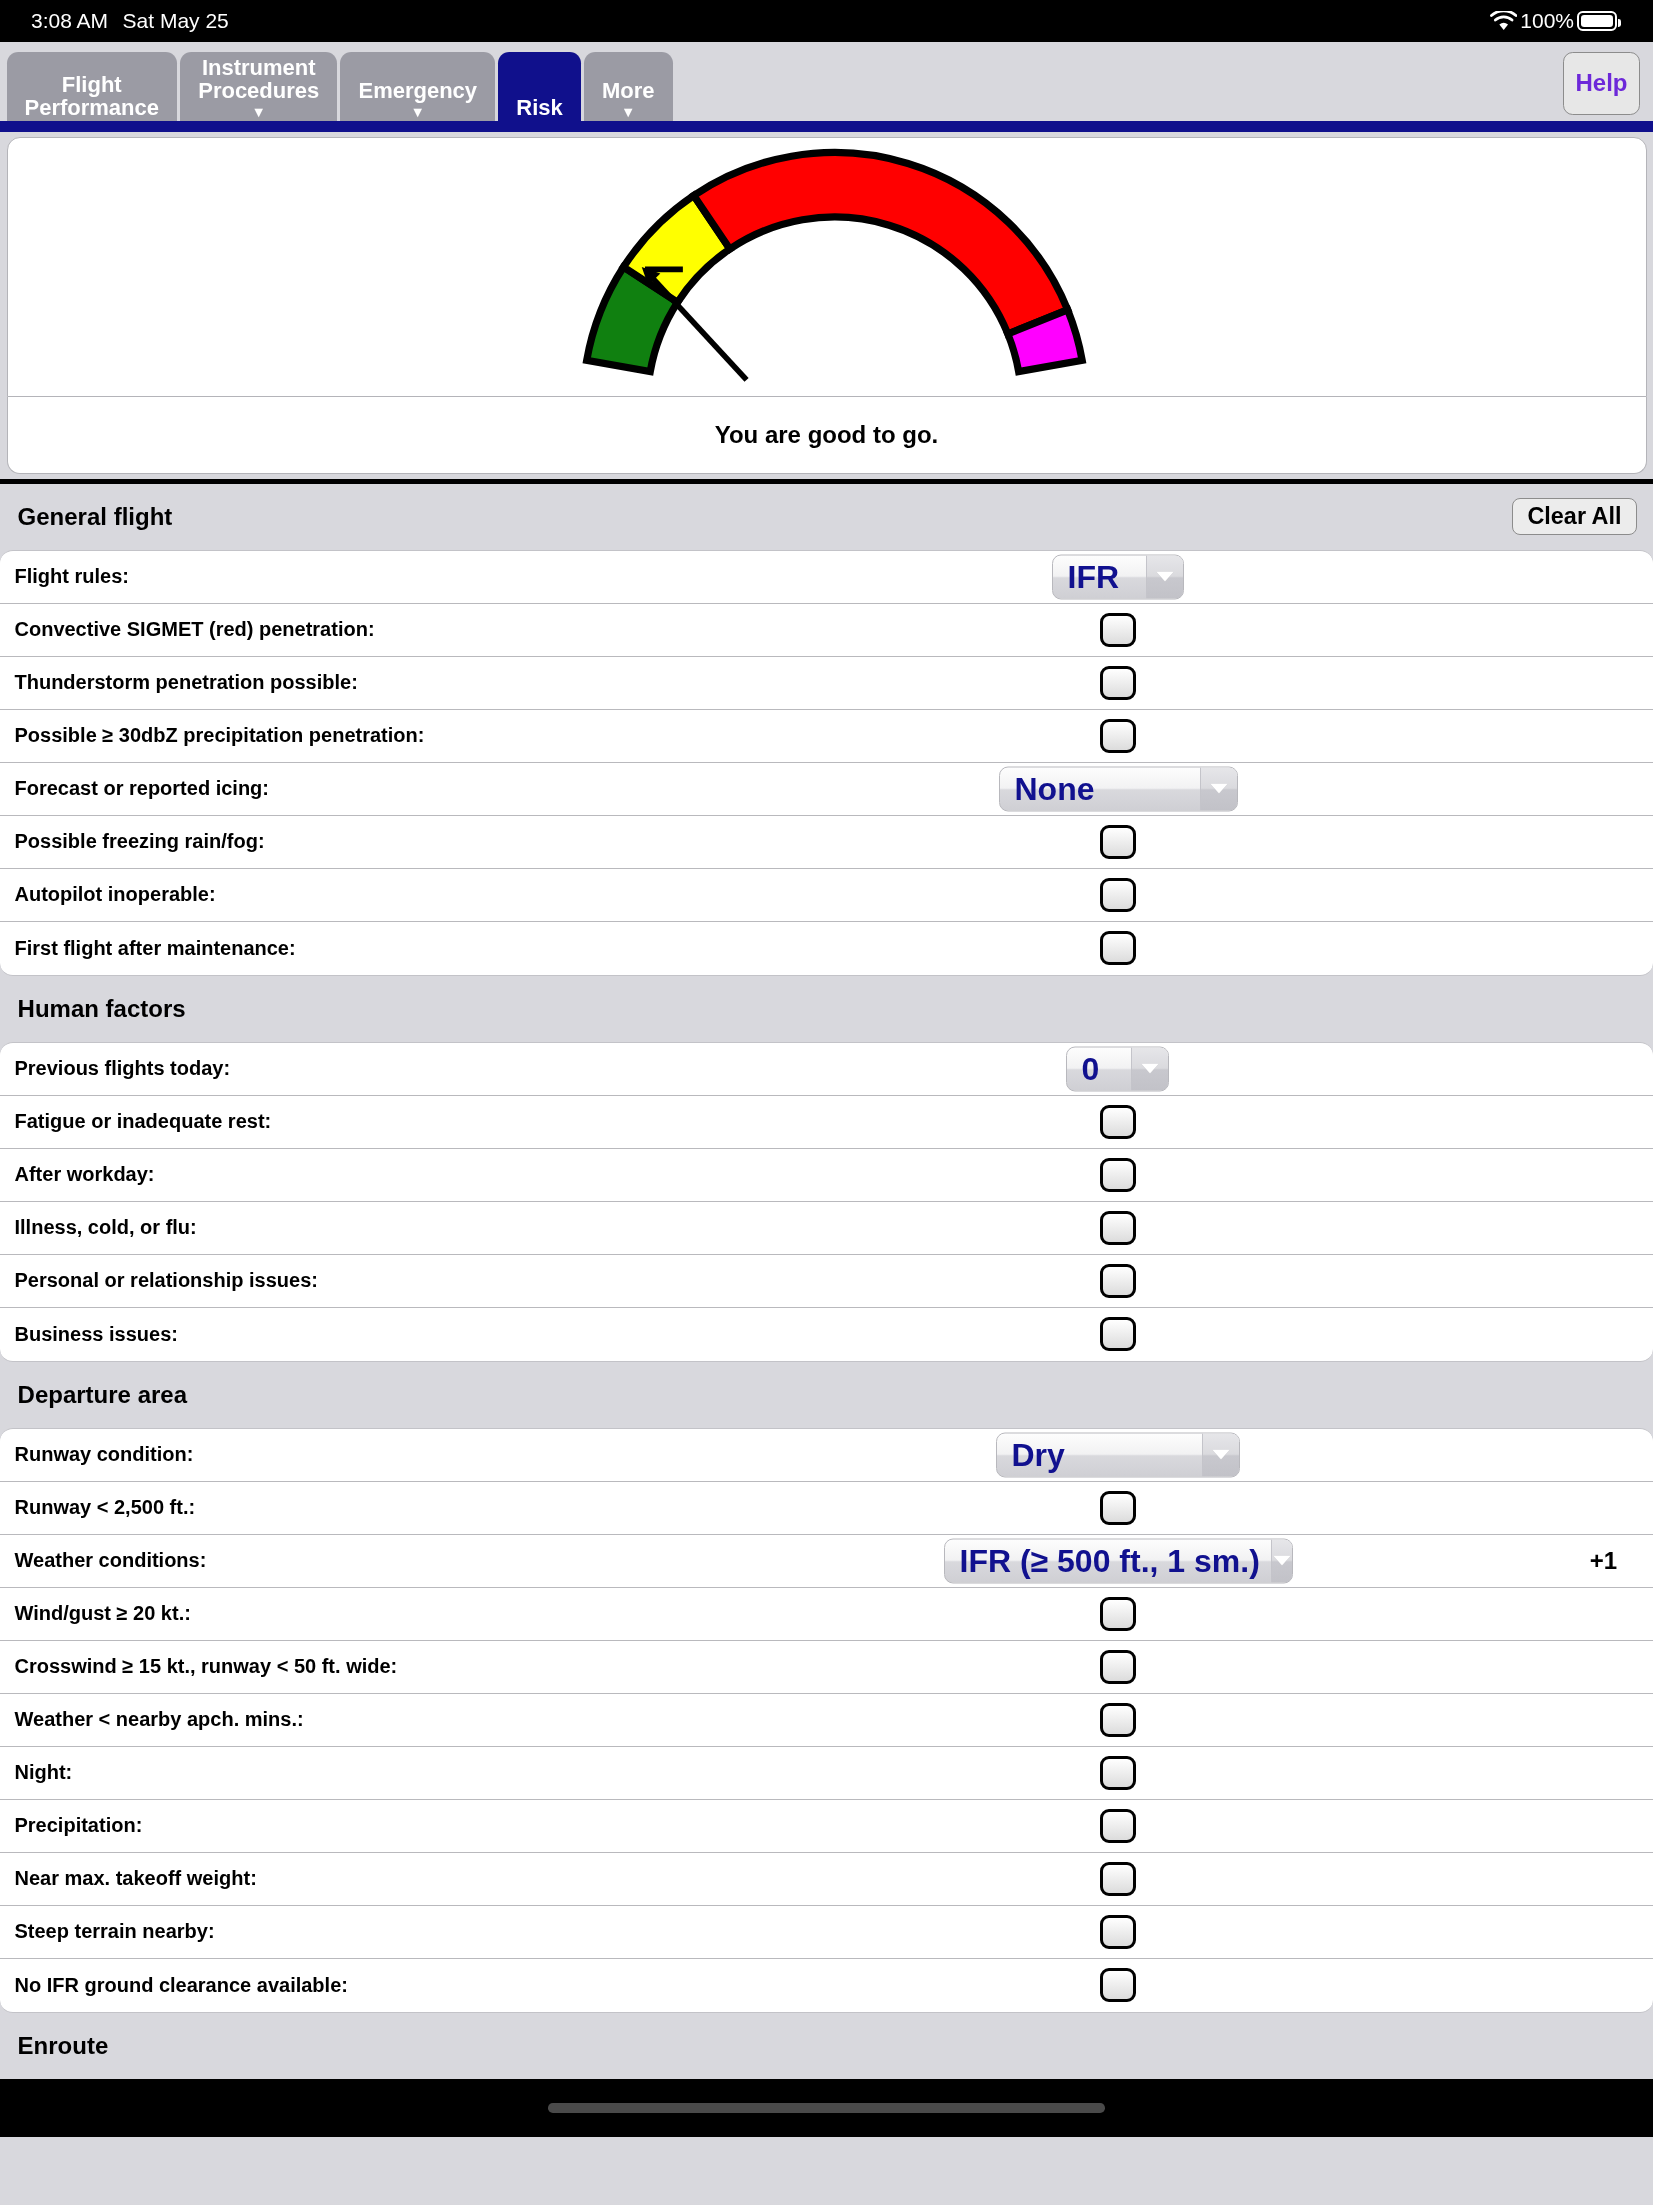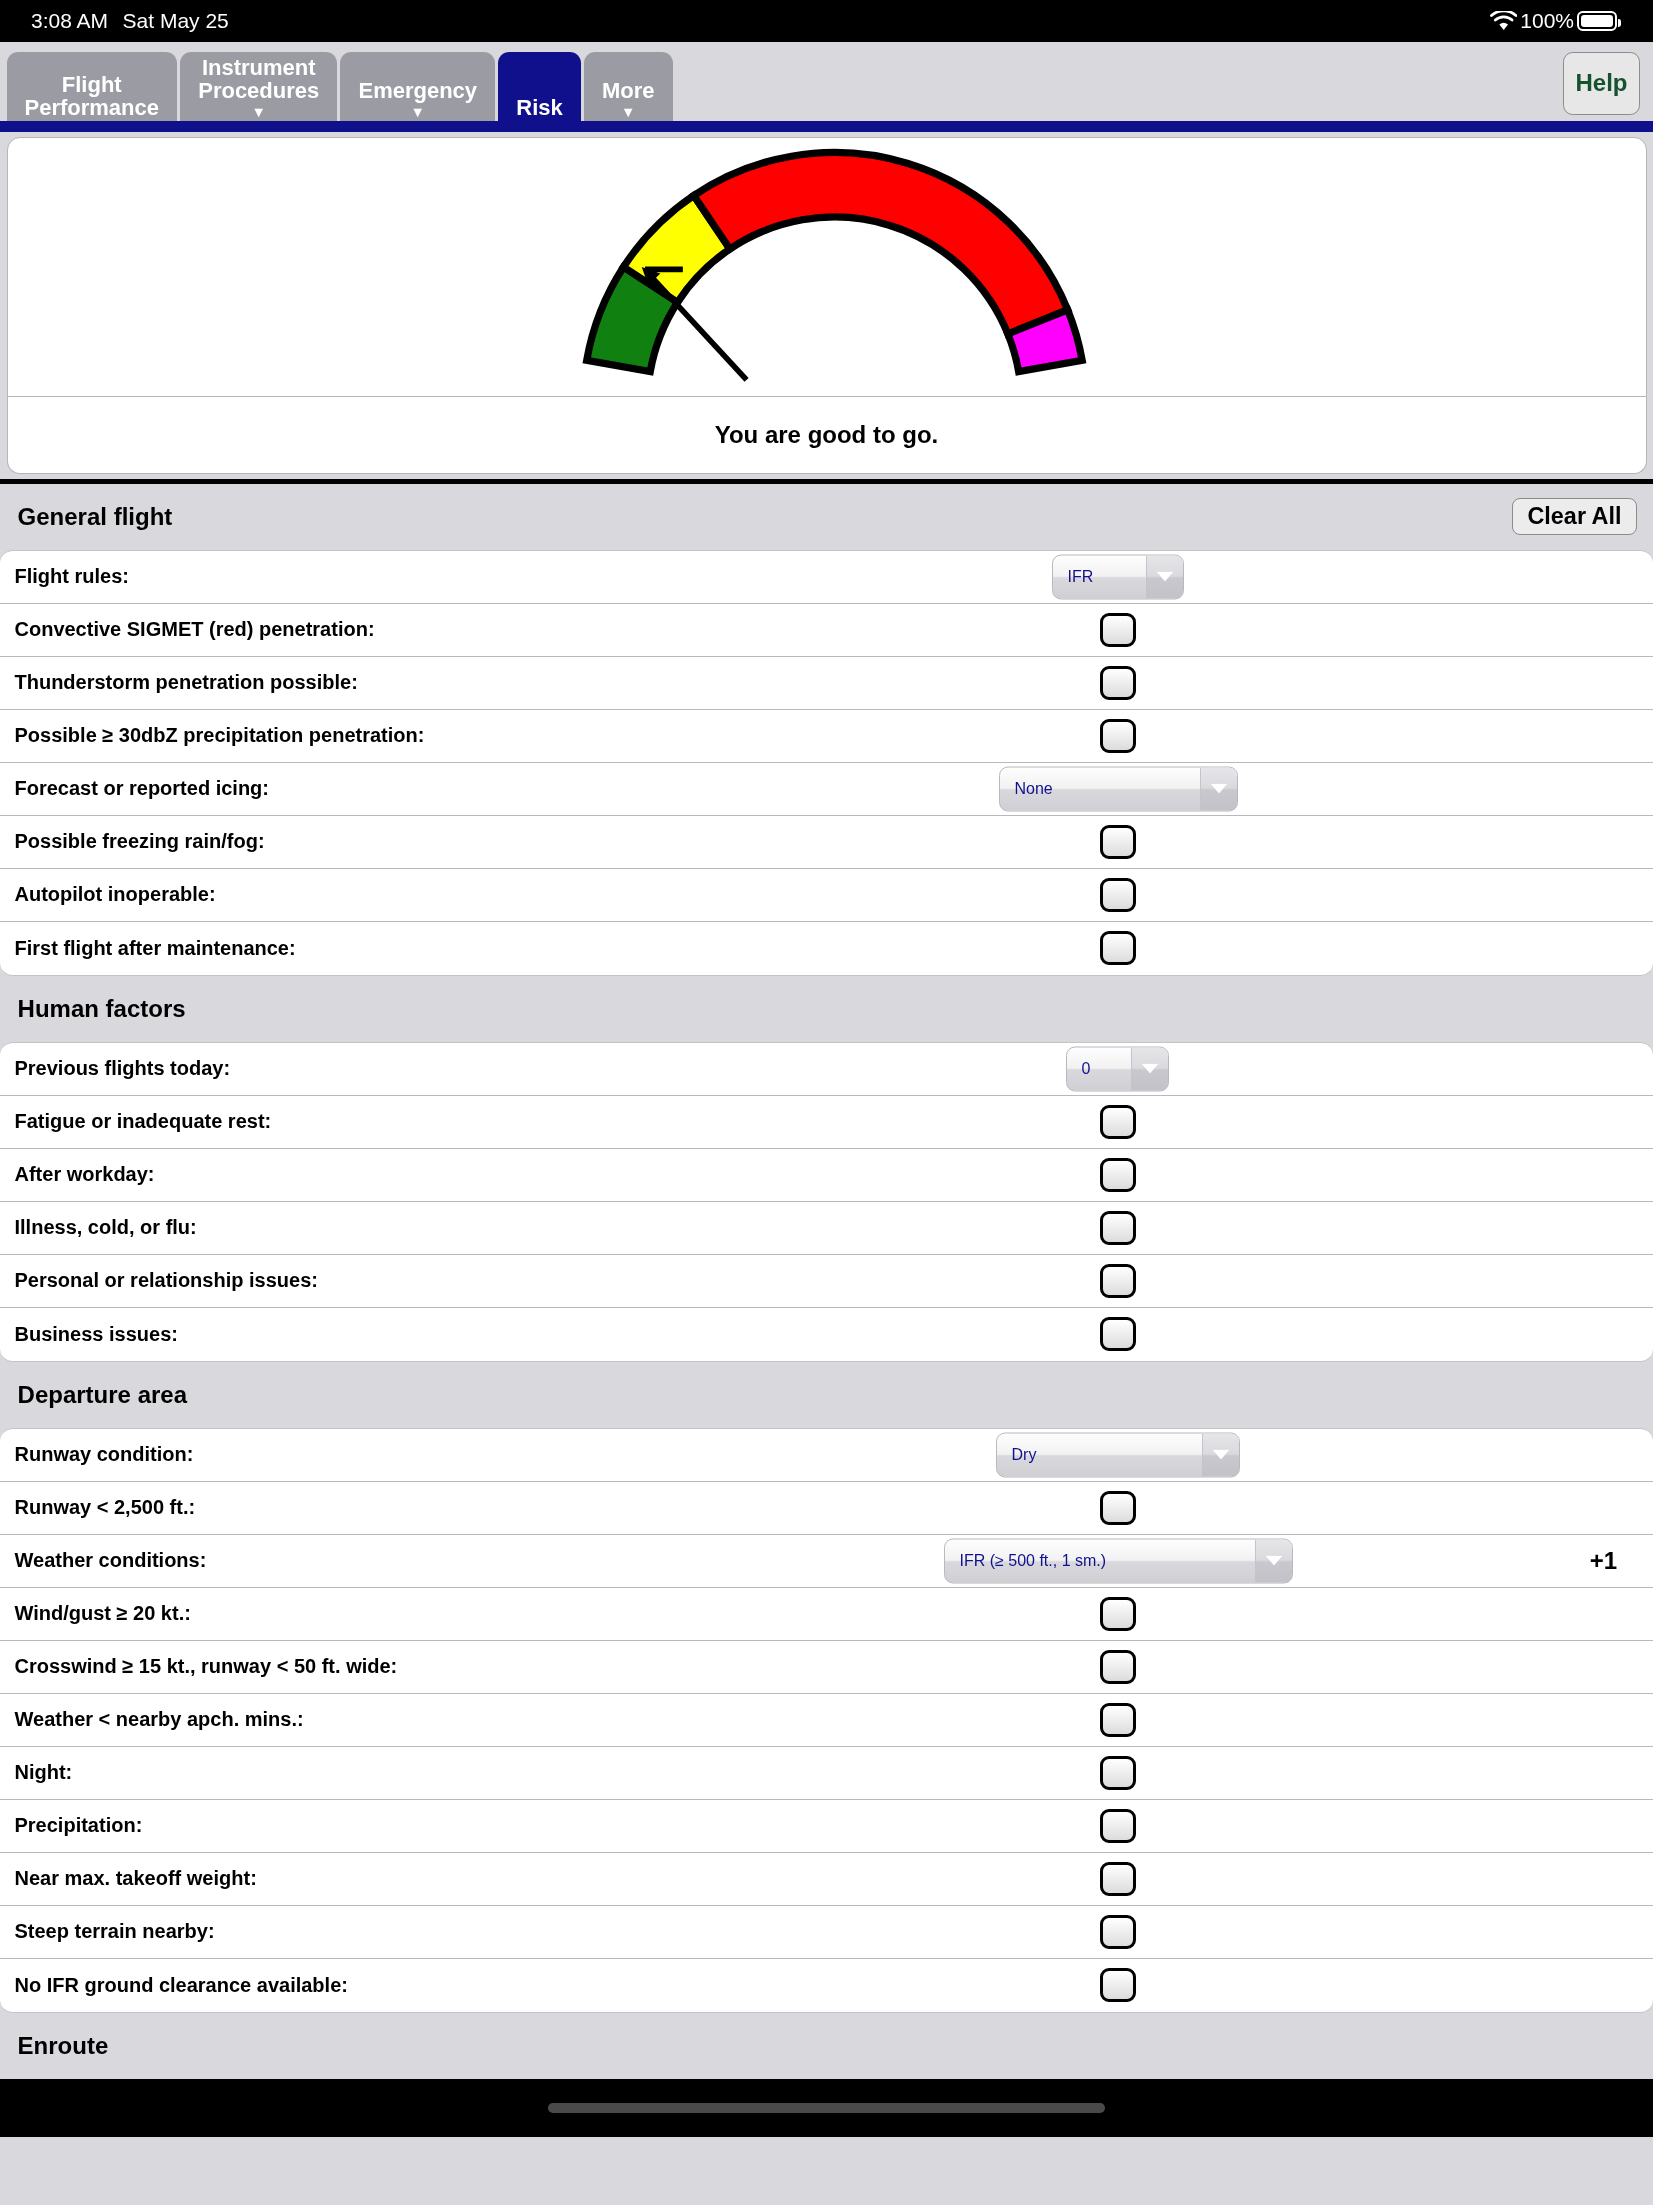--- a/index.html
+++ b/index.html
@@ -51,21 +51,21 @@
   .tab.selected { background: #10108c; }
   .tab .caret {
     font-size: 14.5px; line-height: 1; margin-top: 2.4px; color: #fff;
   }
   .tab .tab-label { display:block; }
   .help-btn {
     position: absolute; right: 13px; top: 9.7px;
     width: 77px; height: 63px;
     background: #e7e7e7; border: 1.6px solid #8c8c8c; border-radius: 9.7px;
     display: flex; align-items: center; justify-content: center;
-    font-size: 24px; font-weight: bold; color: #14532d;
+    font-size: 24px; font-weight: bold; color: #6d28d9;
   }
   .blue-rule { height: 11.3px; background: #10108c; }
 
   
   .gauge-panel {
     margin: 4.8px 6.5px 0 6.5px;
     background: #fff;
     border: 1.6px solid #b4b4b9;
     border-radius: 13px 13px 0 0;
     height: 260px;
@@ -133,21 +133,21 @@
     height: 45px;
     border-radius: 9px;
     background: linear-gradient(#fdfdfd 0%, #f2f2f3 48%, #d9d9dd 52%, #cfcfd4 100%);
     border: 0.8px solid #b8b8bd;
     display:flex; align-items:stretch;
     overflow:hidden;
   }
   .select .sel-val {
     display:flex; align-items:center;
     padding: 0 11.3px 0 14.5px;
-    font-size: 16px; font-weight: normal; color:#11118f;
+    font-size: 32px; font-weight: bold; color:#11118f;
     flex: 1 1 auto; white-space: nowrap;
   }
   .select .sel-arrow {
     width: 37px; display:flex; align-items:center; justify-content:center;
     background: linear-gradient(#e6e6e9 0%, #dadade 48%, #c8c8ce 52%, #c2c2c8 100%);
     border-left: 0.8px solid #c4c4ca;
   }
   .select .sel-arrow i {
     display:block; width:0; height:0;
     border-left: 9px solid transparent; border-right: 9px solid transparent;

